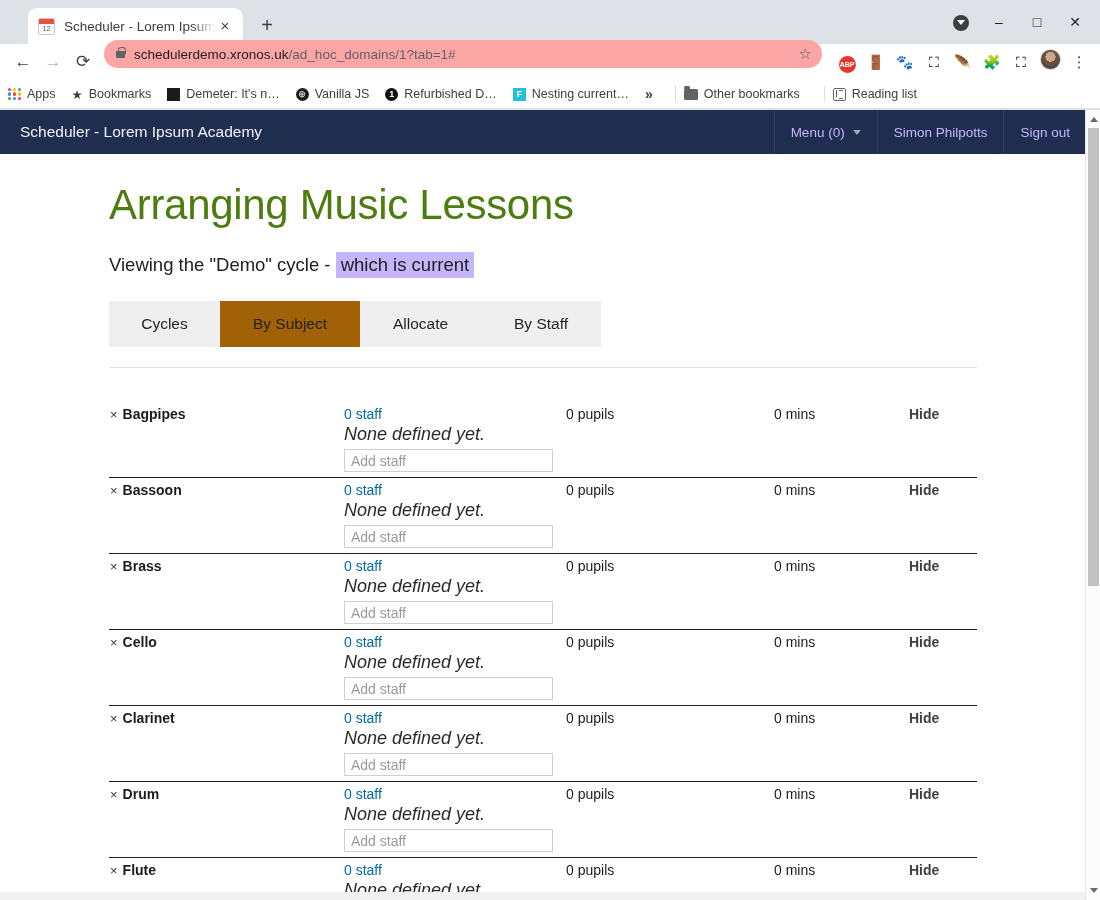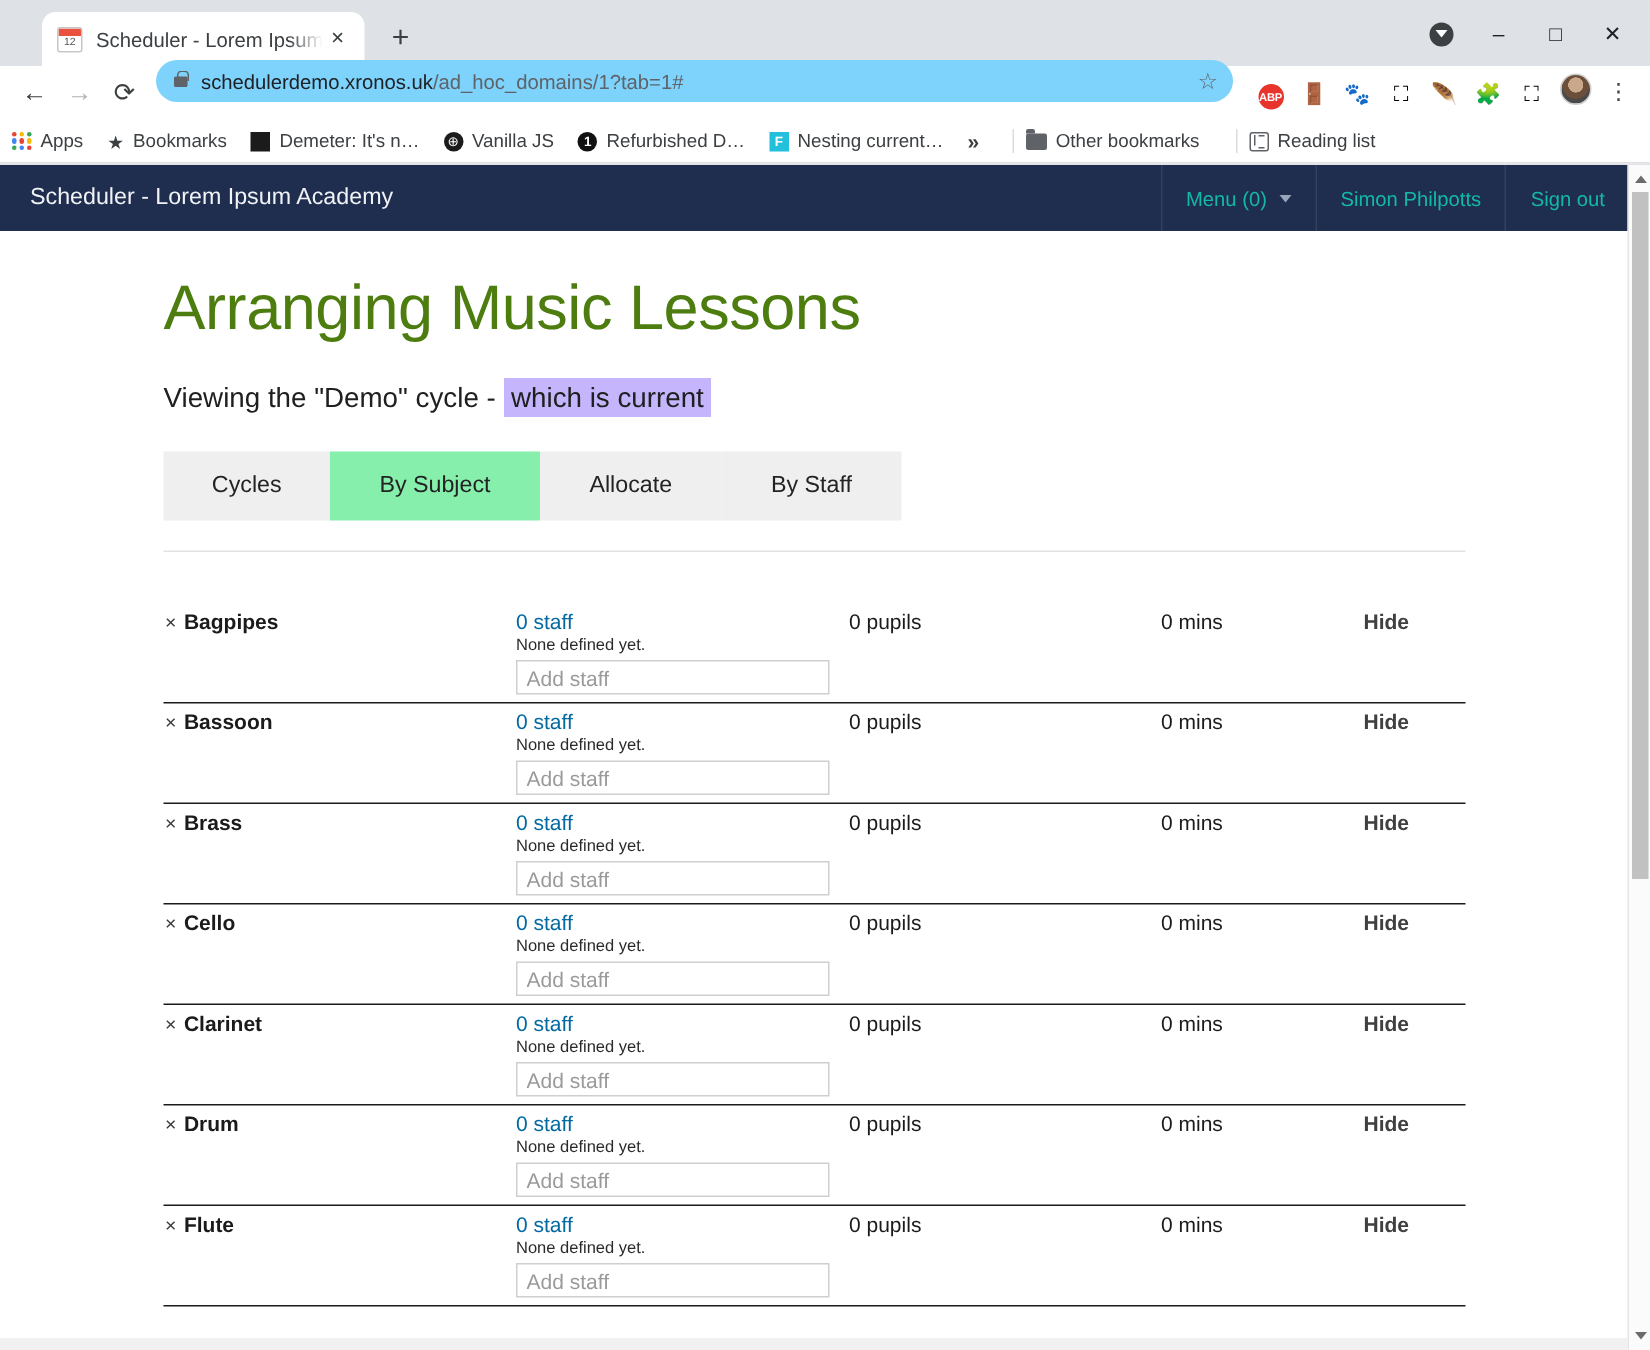--- a/index.html
+++ b/index.html
@@ -62,21 +62,21 @@
     border-top: 5px solid #fff;
   }
 
   .toolbar {
     height: 36px; background: #ffffff; display: flex; align-items: center;
     padding: 0 8px;
   }
   .nav-btn { width: 30px; height: 30px; text-align: center; line-height: 30px; font-size: 17px; color: #3c4043; }
   .nav-btn.dim { color: #b4b4b4; }
   .omnibox {
-    flex: 1 1 auto; height: 28px; background: #7dd3fc; border-radius: 14px;
+    flex: 1 1 auto; height: 28px; background: #fca5a5; border-radius: 14px;
     margin: 0 8px 16px 6px; display: flex; align-items: center; padding: 0 10px;
     position: relative;
   }
   .lock {
     width: 9px; height: 7px; background: #5f6368; border-radius: 1px;
     position: relative; margin: 0 9px 0 2px; flex: 0 0 9px;
   }
   .lock::before {
     content: ""; position: absolute; left: 1.5px; top: -4px; width: 6px; height: 6px;
     border: 1.5px solid #5f6368; border-bottom: none; border-radius: 3px 3px 0 0;
@@ -128,42 +128,42 @@
   .appbar {
     height: 44px; background: #1f2d4e; display: flex; align-items: stretch;
     color: #e8eaf0;
   }
   .appbar-brand {
     display: flex; align-items: center; padding-left: 20px; font-size: 15.5px;
     color: #f0f2f6; flex: 1 1 auto;
   }
   .appbar-item {
     display: flex; align-items: center; padding: 0 16px; font-size: 13.5px;
-    color: #14b8a6; border-left: 1px solid #33415f;
+    color: #c4b5fd; border-left: 1px solid #33415f;
   }
   .caret {
     display:inline-block; margin-left: 8px;
     border-left: 4.5px solid transparent; border-right: 4.5px solid transparent;
     border-top: 5px solid #9aa4bb;
   }
 
   .content { padding: 0 0 0 109px; }
   h1.page-title {
     font-size: 42px; font-weight: normal; color: #4d7c0f; margin-top: 28px;
     letter-spacing: -0.3px; line-height: 1.1;
   }
   .subtitle { margin-top: 26px; font-size: 18.5px; color: #202020; }
   .hl { background: #c4b5fd; padding: 2px 5px 3px 5px; }
 
   .tabs { margin-top: 25px; display: flex; width: 868px; }
   .tabbtn {
     height: 46px; display: flex; align-items: center; justify-content: center;
     font-size: 15.5px; color: #232323; background: #efefef;
   }
-  .tabbtn.active { background: #86efac; }
+  .tabbtn.active { background: #a16207; }
   .tabs-rule { width: 868px; height: 1px; background: #e2e2e2; margin-top: 20px; }
 
   
   .table { width: 868px; margin-top: 34px; }
   .thead {
     display: flex; align-items: flex-end; padding-bottom: 6px;
     border-bottom: 1px solid #1b1b1b;
   }
   .col-subject { width: 235px; flex: 0 0 235px; }
   .col-staff   { width: 222px; flex: 0 0 222px; }
@@ -174,21 +174,21 @@
   .th-hideall { font-size: 14px; color: #1a92ad; text-align: left; padding-left: 0; }
 
   .trow {
     display: flex; border-bottom: 1px solid #1b1b1b; padding-top: 4px; padding-bottom: 5px;
   }
   .cell { font-size: 14px; color: #1b1b1b; }
   .subject-name { padding-left: 1px; display: flex; align-items: baseline; }
   .xmark { font-size: 13px; color: #3a3a3a; margin-right: 5px; }
   .subject-label { font-weight: bold; font-size: 14px; color: #1b1b1b; }
   .staff-count { font-size: 14px; color: #0369a1; }
-  .none-defined { font-size: 11px; color: #2a2a2a; margin-top: 2px; }
+  .none-defined { font-style: italic; font-size: 18px; color: #2a2a2a; margin-top: 2px; }
   .add-staff {
     margin-top: 4px; width: 209px; height: 23px;
     border: 1px solid #cfcfcf; background: #fff;
     font-size: 14px; color: #9a9a9a; padding: 0 6px;
     font-family: "Liberation Sans", sans-serif;
   }
   .add-staff::placeholder { color: #9a9a9a; }
   .hide-link { font-size: 14px; font-weight: bold; color: #404040; }
 
   

